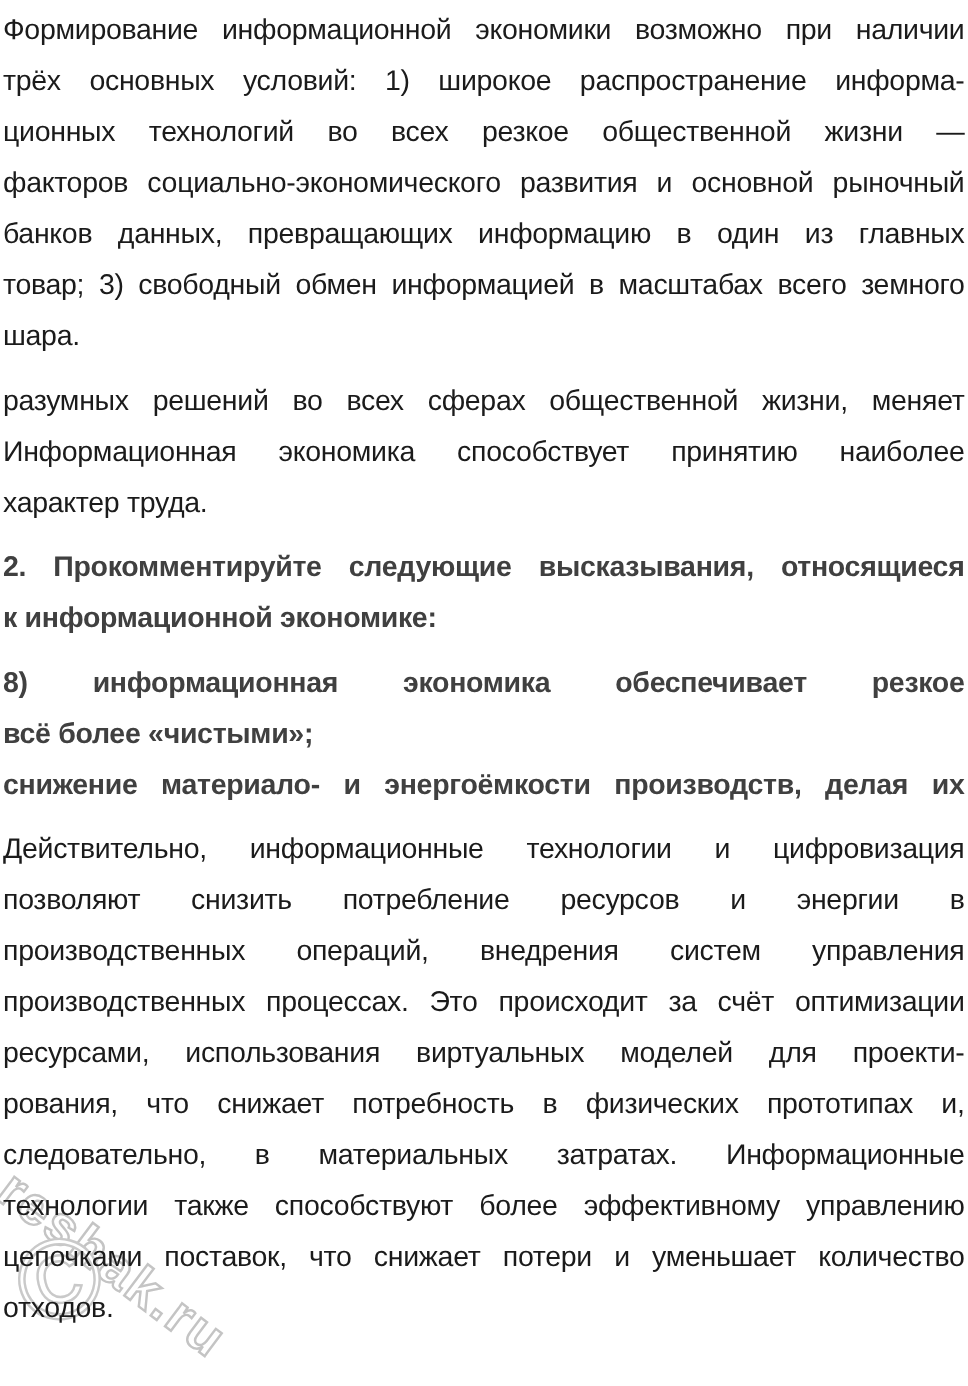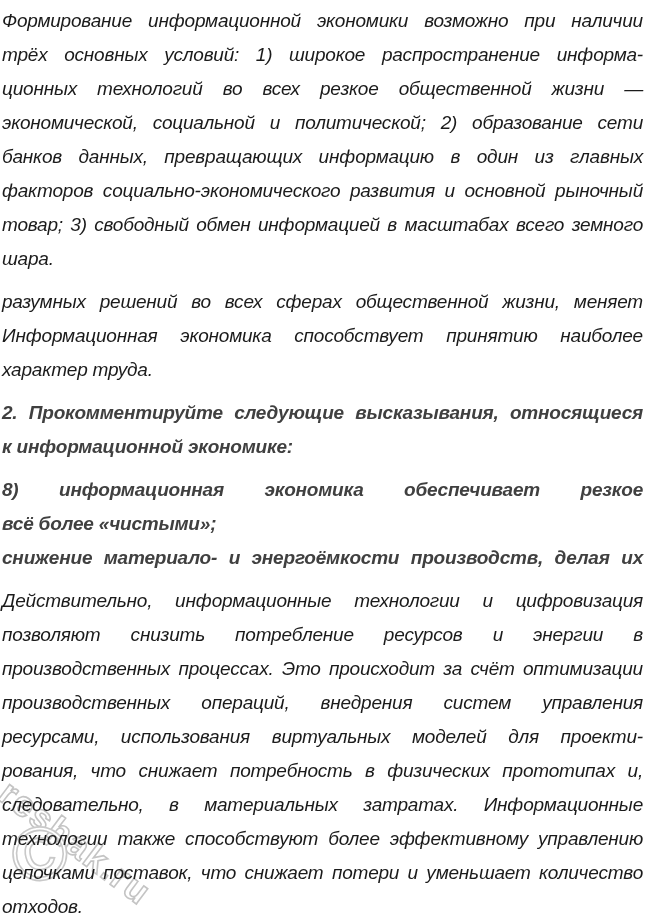--- a/index.html
+++ b/index.html
@@ -20,21 +20,20 @@
     height: 924px;
     background: #ffffff;
   }
   .doc-body {
     position: relative;
     z-index: 1;
     padding: 4px 2px 0 2px;
   }
   .paragraph {
     margin: 0 0 9px 0;
-    font-style: italic;
   }
   .line {
     font-size: 19px;
     line-height: 34px;
     letter-spacing: -0.2px;
     color: #1b1b1b;
     text-align: justify;
     text-align-last: justify;
     white-space: normal;
   }
@@ -87,45 +86,44 @@
   <div class="watermark">
     <span class="wm-site">reshak.ru</span>
     <span class="wm-copy">©</span>
   </div>
 
   <main class="doc-body">
       <div class="paragraph">
         <div class="line">Формирование информационной экономики возможно при наличии</div>
         <div class="line">трёх основных условий: 1) широкое распространение информа-</div>
         <div class="line">ционных технологий во всех резкое общественной жизни —</div>
-        <div class="line">экономической, социальной и политической; 2) образование сети</div>
+        <div class="line">факторов социально-экономического развития и основной рыночный</div>
         <div class="line">банков данных, превращающих информацию в один из главных</div>
-        <div class="line">факторов социально-экономического развития и основной рыночный</div>
         <div class="line">товар; 3) свободный обмен информацией в масштабах всего земного</div>
         <div class="line last">шара.</div>
       </div>
       <div class="paragraph">
         <div class="line">разумных решений во всех сферах общественной жизни, меняет</div>
         <div class="line">Информационная экономика способствует принятию наиболее</div>
         <div class="line last">характер труда.</div>
       </div>
       <div class="paragraph bold">
         <div class="line">2. Прокомментируйте следующие высказывания, относящиеся</div>
         <div class="line last">к информационной экономике:</div>
       </div>
       <div class="paragraph bold">
         <div class="line">8) информационная экономика обеспечивает резкое</div>
         <div class="line last">всё более «чистыми»;</div>
         <div class="line">снижение материало- и энергоёмкости производств, делая их</div>
       </div>
       <div class="paragraph">
         <div class="line">Действительно, информационные технологии и цифровизация</div>
         <div class="line">позволяют снизить потребление ресурсов и энергии в</div>
+        <div class="line">производственных операций, внедрения систем управления</div>
         <div class="line">производственных процессах. Это происходит за счёт оптимизации</div>
-        <div class="line">производственных операций, внедрения систем управления</div>
         <div class="line">ресурсами, использования виртуальных моделей для проекти-</div>
         <div class="line">рования, что снижает потребность в физических прототипах и,</div>
         <div class="line">следовательно, в материальных затратах. Информационные</div>
         <div class="line">технологии также способствуют более эффективному управлению</div>
         <div class="line">цепочками поставок, что снижает потери и уменьшает количество</div>
         <div class="line last">отходов.</div>
       </div>
     </main>
 
 </div>

